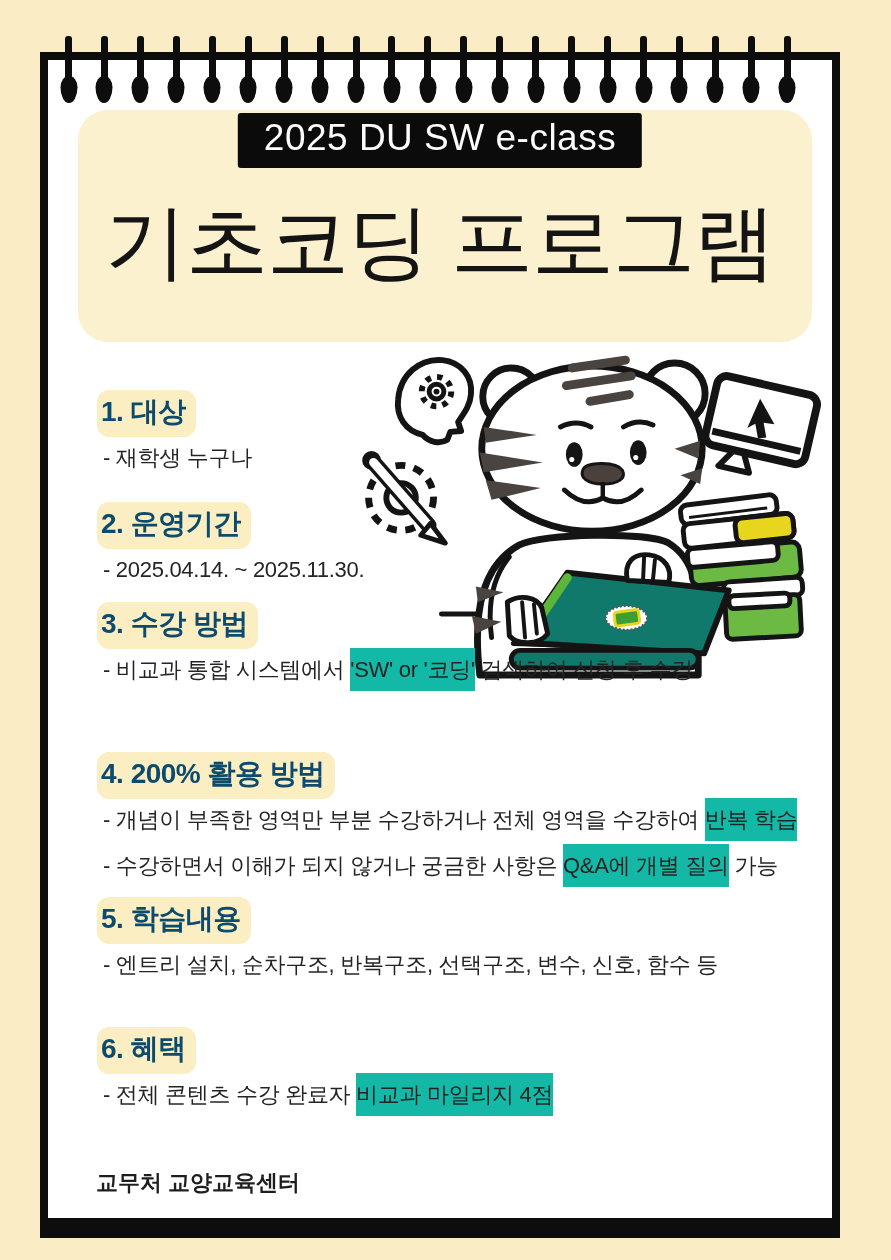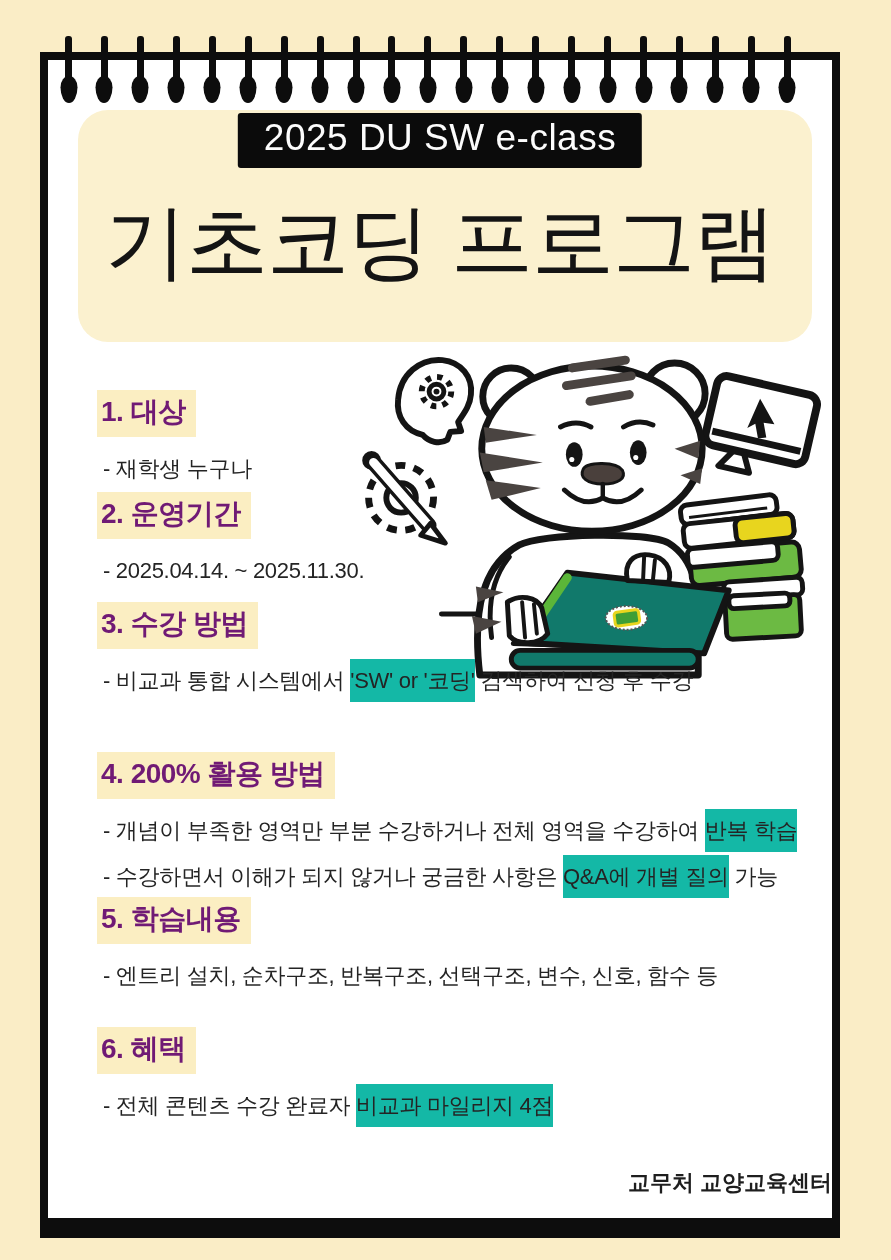--- a/index.html
+++ b/index.html
@@ -31,28 +31,28 @@
     padding:4px 26px 9px; border-radius:3px; white-space:nowrap; z-index:2;
   }
   .main-title {
     position:absolute; left:0; right:0; top:128px; text-align:center;
     font-size:82px; font-weight:400; color:#141414; letter-spacing:-1px;
     white-space:nowrap;
   }
 
   .sec { position:absolute; left:49px; z-index:3; }
   .sec-h {
-    display:inline-block; background:#FBEEC2; color:#701a75;
-    font-size:28px; font-weight:800; padding:3px 10px 6px 4px; letter-spacing:-.5px;
-  }
-  .sec-b { margin-top:15px; padding-left:6px; font-size:22px; color:#242424;
+    display:inline-block; background:#FBEEC2; color:#0c4a6e;
+    font-size:28px; font-weight:800; padding:3px 10px 6px 4px; letter-spacing:-.5px;border-radius:12px;
+  }
+  .sec-b { margin-top:4px; padding-left:6px; font-size:22px; color:#242424;
            line-height:34px; white-space:nowrap; letter-spacing:-.3px; }
   .mark { background:#14b8a6; padding:9px 0; }
 
-  .footer { position:absolute; left:0; width:100%; top:1108px; text-align:right;
+  .footer { position:absolute; left:0; width:100%; top:1108px; text-align:left;
             font-size:22px; font-weight:700; color:#1e1e1e;padding-left:48px; }
 
   .illus { position:absolute; left:296px; top:290px; z-index:1; pointer-events:none; }
 </style>
 </head>
 <body>
 
 <div class="page">
 
   <div class="banner"></div>
@@ -153,21 +153,21 @@
       <path d="M288,234 C284,216 294,206 310,208 C326,210 334,222 330,236 Z" fill="#ffffff" stroke="#141414" stroke-width="5" stroke-linejoin="round"></path>
       <path d="M305,210 L304,232 M316,213 L314,233" stroke="#141414" stroke-width="4" fill="none" stroke-linecap="round"></path>
     </g>
   </svg>
 
   <div class="sec" style="top:330px">
     <span class="sec-h">1. 대상</span>
     <div class="sec-b"><span>- 재학생 누구나</span><span class="mark"></span><span></span></div>
   </div>
 
-  <div class="sec" style="top:432px">
+  <div class="sec" style="top:442px">
     <span class="sec-h">2. 운영기간</span>
     <div class="sec-b"><span>- 2025.04.14. ~ 2025.11.30.</span><span class="mark"></span><span></span></div>
   </div>
 
   <div class="sec" style="top:542px">
     <span class="sec-h">3. 수강 방법</span>
     <div class="sec-b"><span>- 비교과 통합 시스템에서 </span><span class="mark">'SW' or '코딩'</span><span> 검색하여 신청 후 수강</span></div>
   </div>
 
   <div class="sec" style="top:692px">

